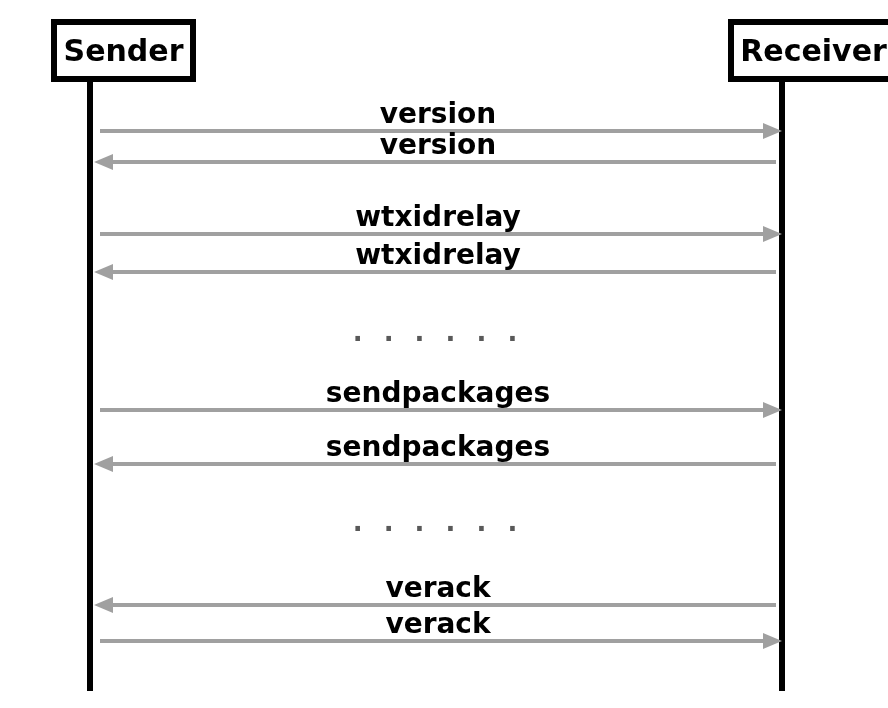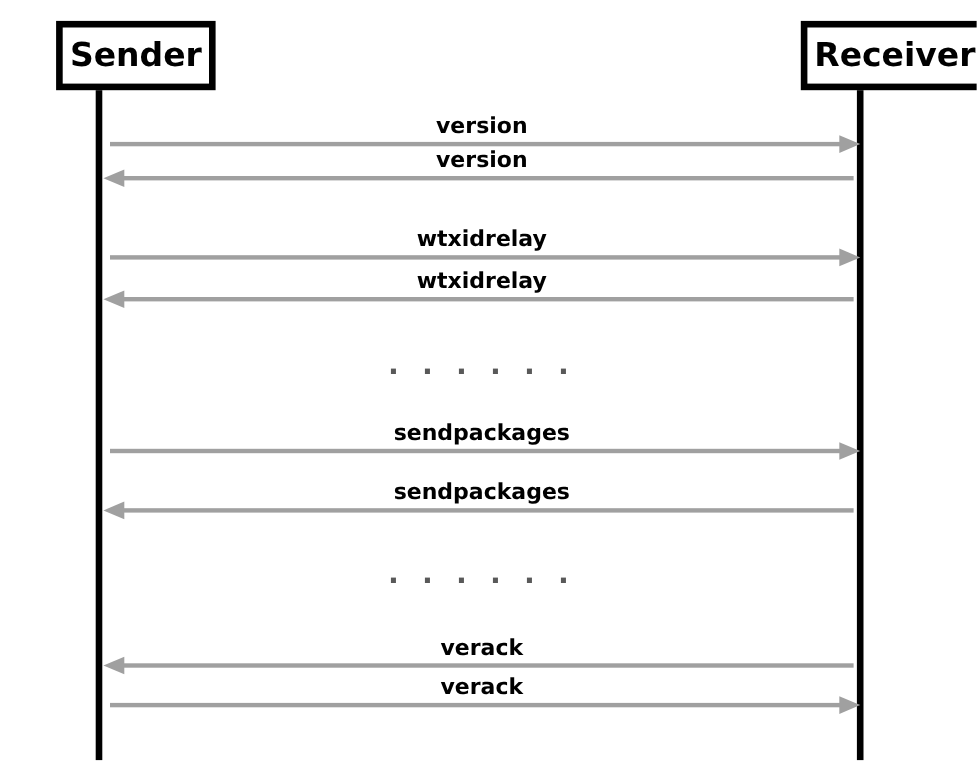--- a/index.html
+++ b/index.html
@@ -40,21 +40,21 @@
   }
   .lifeline-sender{left:87px;}
   .lifeline-receiver{left:779px;}
   
   .msg{
     position:absolute;left:94px;width:688px;height:36px;
   }
   .msg .label{
     position:absolute;left:0;right:0;bottom:5px;
     text-align:center;
-    font-size:20px;font-weight:bold;line-height:28px;
+    font-size:28px;font-weight:bold;line-height:28px;
     color:var(--message-text);
     white-space:nowrap;
   }
   .msg .shaft{
     position:absolute;bottom:0;height:4px;
     background:var(--arrow);
     left:6px;right:6px;
   }
   .msg.right .shaft{right:16px;}
   .msg.left  .shaft{left:16px;}

